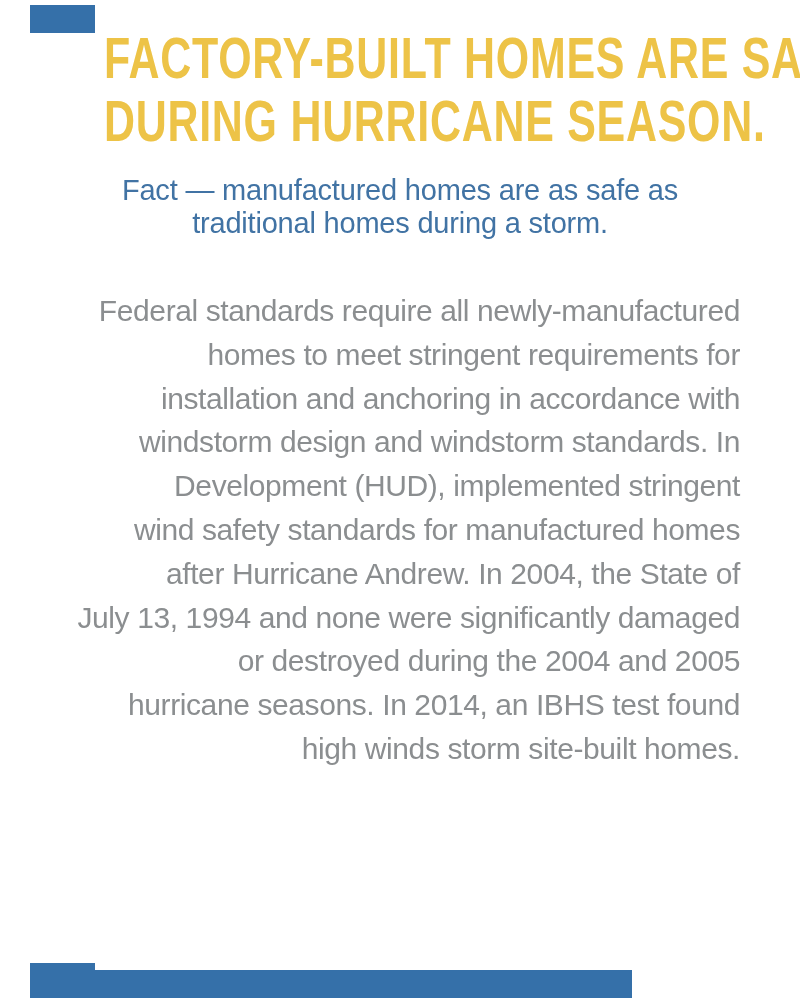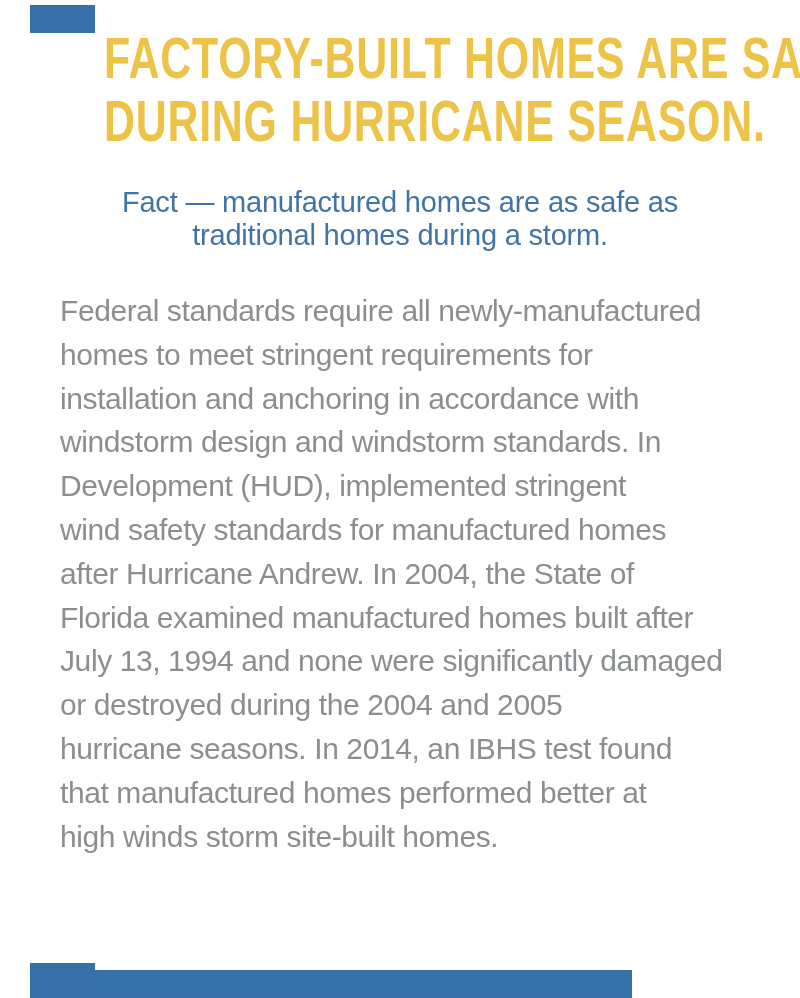--- a/index.html
+++ b/index.html
@@ -28,34 +28,34 @@
     font-size: 58px;
     line-height: 63px;
     letter-spacing: 1px;
     transform: scaleX(0.74);
     transform-origin: 50% 0;
     white-space: nowrap;
   }
 
   .subtitle-block {
     position: absolute;
-    top: 186px; left: 0; right: 0;
+    top: 174px; left: 0; right: 0;
     text-align: center;
     color: var(--fact_blue, #4173A4);
     font-size: 29px;
     line-height: 33px;
     letter-spacing: -0.2px;
   }
 
   .body-block {
     position: absolute;
     top: 289px; left: 50%;
     width: 680px;
     transform: translateX(-50%);
-    text-align: left;
+    text-align: right;
     color: var(--body_gray, #8B8E90);
     font-size: 30px;
     line-height: 43.8px;
     letter-spacing: -0.4px;
     white-space: nowrap;
   }
 </style>
 </head>
 <body>
 
@@ -74,24 +74,22 @@
   </div>
 
   <div class="body-block">
     <div>Federal standards require all newly-manufactured</div>
     <div>homes to meet stringent requirements for</div>
     <div>installation and anchoring in accordance with</div>
     <div>windstorm design and windstorm standards. In</div>
     <div>Development (HUD), implemented stringent</div>
     <div>wind safety standards for manufactured homes</div>
     <div>after Hurricane Andrew. In 2004, the State of</div>
-    <div>Florida examined manufactured homes built after</div>
     <div>July 13, 1994 and none were significantly damaged</div>
     <div>or destroyed during the 2004 and 2005</div>
     <div>hurricane seasons. In 2014, an IBHS test found</div>
-    <div>that manufactured homes performed better at</div>
     <div>high winds storm site-built homes.</div>
   </div>
 
   <div class="accent accent-bottom-left"></div>
   <div class="accent accent-bottom-bar"></div>
 
 </div>
 
 </body></html>

